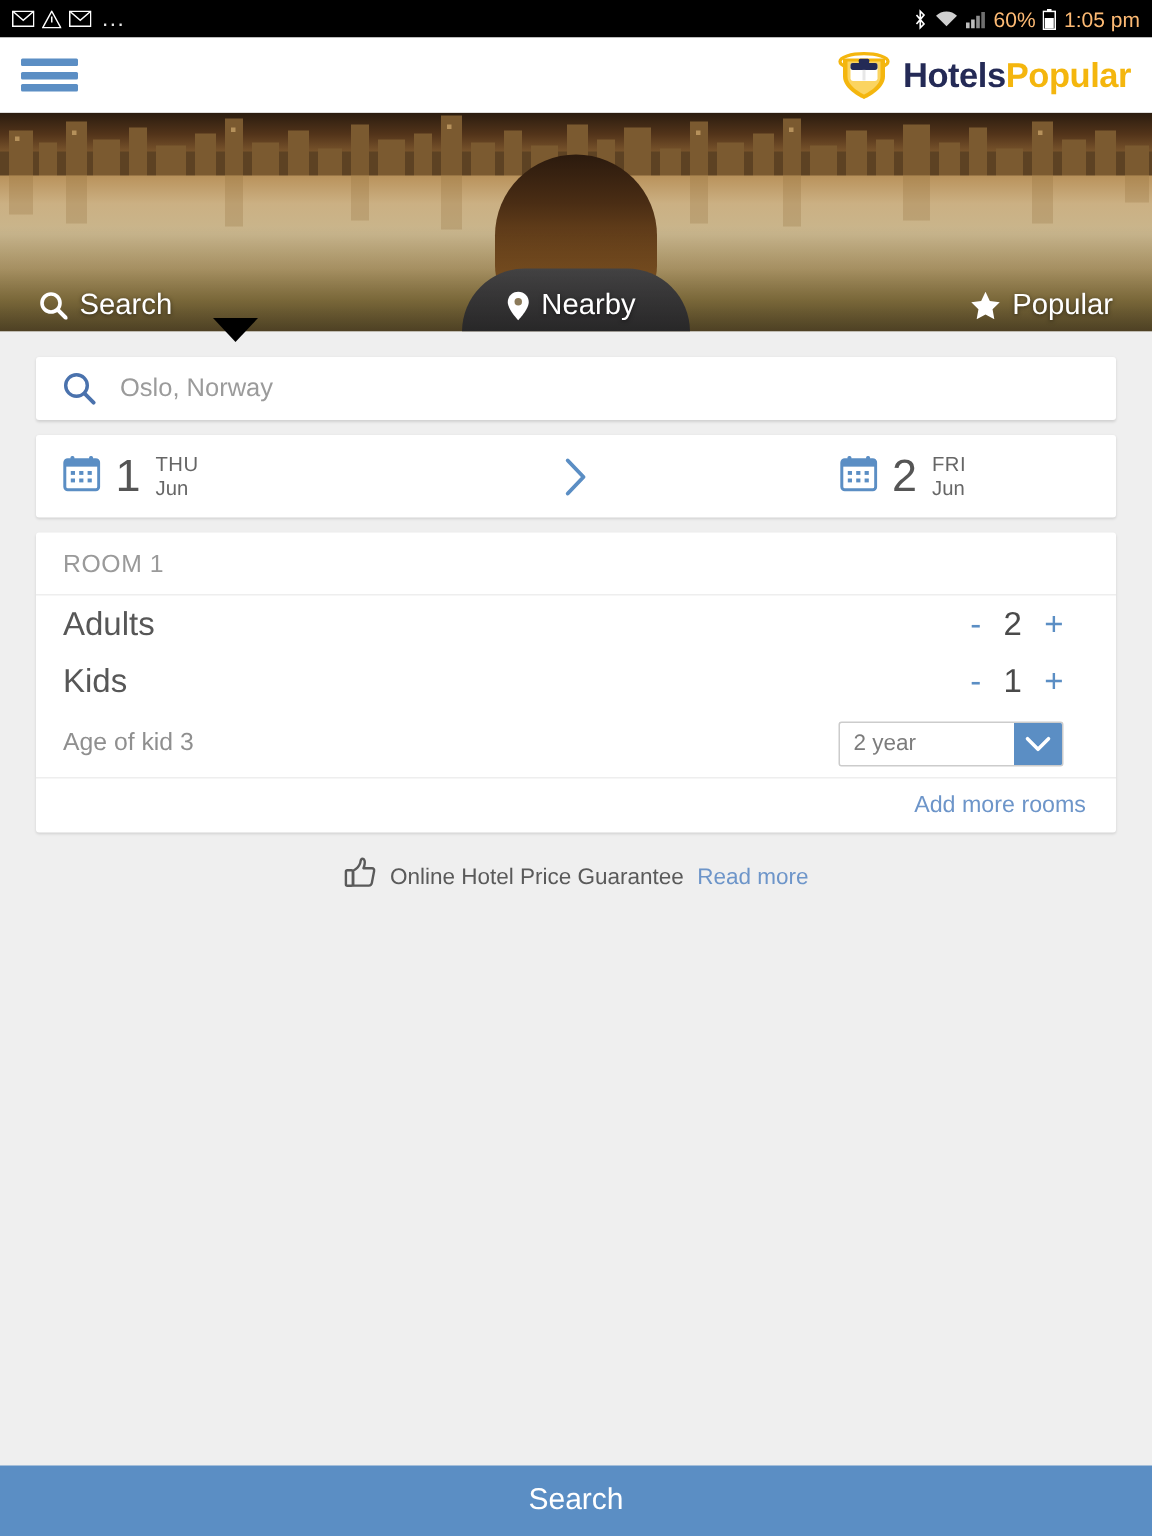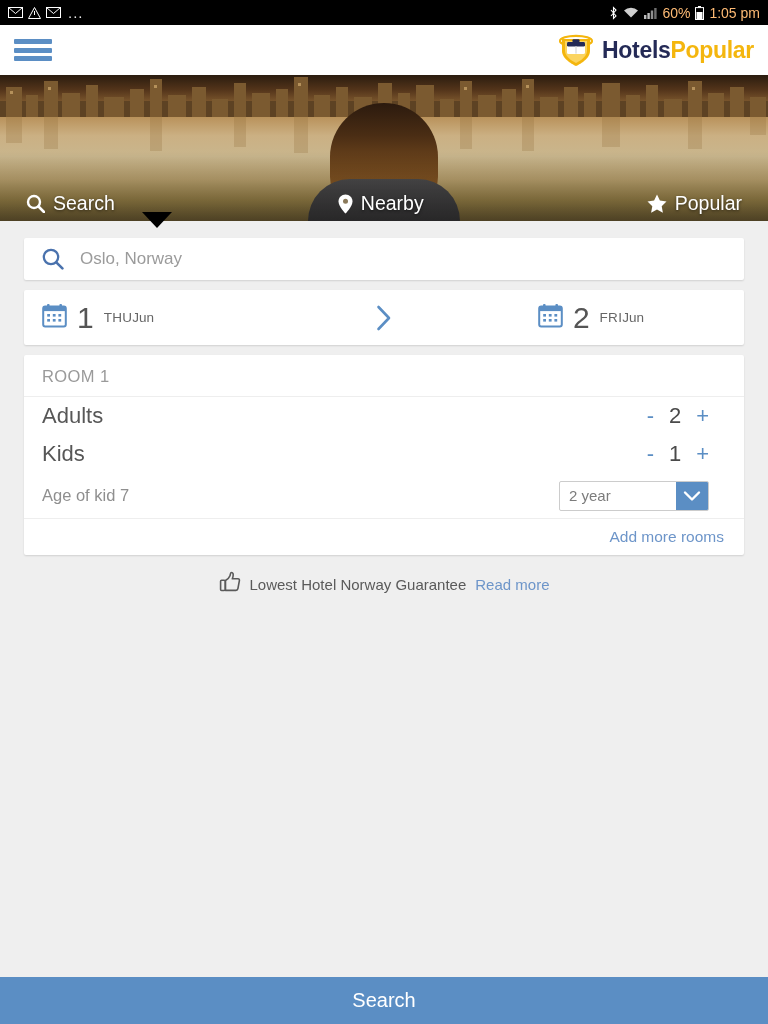--- a/index.html
+++ b/index.html
@@ -87,21 +87,21 @@
 
   .search-row { height: 42px; display: flex; align-items: center; padding: 0 0 0 18px; }
   .search-icon { margin-right: 16px; display: flex; }
   .search-value { font-size: 17px; color: #9b9b9b; }
 
   .date-row { height: 55px; display: flex; align-items: center; position: relative; }
   .date-block { display: flex; align-items: center; gap: 10px; }
   .date-block.left { padding-left: 18px; }
   .date-block.right { margin-left: auto; padding-right: 100px; }
   .daynum { font-size: 30px; color: #555; font-weight: 300; line-height: 1; }
-  .dow { display: flex; flex-direction: row; line-height: 1.15; }
+  .dow { display: flex; flex-direction: column; line-height: 1.15; }
   .dow .d { font-size: 13.5px; color: #666; letter-spacing: .3px; }
   .dow .m { font-size: 13.5px; color: #666; }
   .arrow-mid { position: absolute; left: 50%; transform: translateX(-50%); display: flex; }
 
   .room-title { padding: 12px 18px 10px; font-size: 16.5px; color: #9a9a9a; letter-spacing: .4px; border-bottom: 1px solid #eeeeee; }
   .pax-row { height: 38px; display: flex; align-items: center; padding: 0 35px 0 18px; }
   .pax-label { font-size: 22px; color: #575757; }
   .stepper { margin-left: auto; display: flex; align-items: center; gap: 14px; }
   .stp { font-size: 22px; color: #5b8ec4; line-height: 1; cursor: pointer; }
   .stp-val { font-size: 22px; color: #4a4a4a; min-width: 14px; text-align: center; }
@@ -401,21 +401,21 @@
       <div class="pax-row">
         <span class="pax-label">Kids</span>
         <span class="stepper">
           <span class="stp">-</span>
           <span class="stp-val">1</span>
           <span class="stp">+</span>
         </span>
       </div>
 
       <div class="kidage-row">
-        <span class="kidage-label">Age of kid 7</span>
+        <span class="kidage-label">Age of kid 3</span>
         <span class="select-wrap">
           <span class="select-val">2 year</span>
           <span class="select-btn">
             <svg width="18" height="12" viewBox="0 0 18 12">
                 <path d="M2 2.5 L9 9.5 L16 2.5" fill="none" stroke="#fff" stroke-width="2.4" stroke-linecap="round" stroke-linejoin="round"></path>
               </svg>
           </span>
         </span>
       </div>
 
@@ -424,21 +424,21 @@
       </div>
     </div>
 
     <div class="guarantee">
       <span>
         <svg width="22" height="22" viewBox="0 0 22 22">
           <path d="M6.5 9.5 C6.5 9.5 10 7.5 11 4.8 C11.6 3.1 11.2 1.5 12.6 1.5 C14 1.5 14.4 3.2 14.1 5 C13.9 6.4 13.3 7.8 13.3 7.8 L19 7.8 C20 7.8 20.6 8.6 20.4 9.6 L18.9 17.6 C18.7 18.7 17.9 19.4 16.9 19.4 L6.5 19.4 Z" fill="none" stroke="#5a5a5a" stroke-width="1.6" stroke-linejoin="round"></path>
           <rect x="1.6" y="9.2" width="4.6" height="10.3" rx="1" fill="none" stroke="#5a5a5a" stroke-width="1.6"></rect>
         </svg>
       </span>
-      <span class="guarantee-text">Lowest Hotel Norway Guarantee</span>
+      <span class="guarantee-text">Online Hotel Price Guarantee</span>
       <span class="guarantee-link">Read more</span>
     </div>
 
   </div>
 
   <div class="search-btn">Search</div>
 
 </div>
 
 </body></html>

